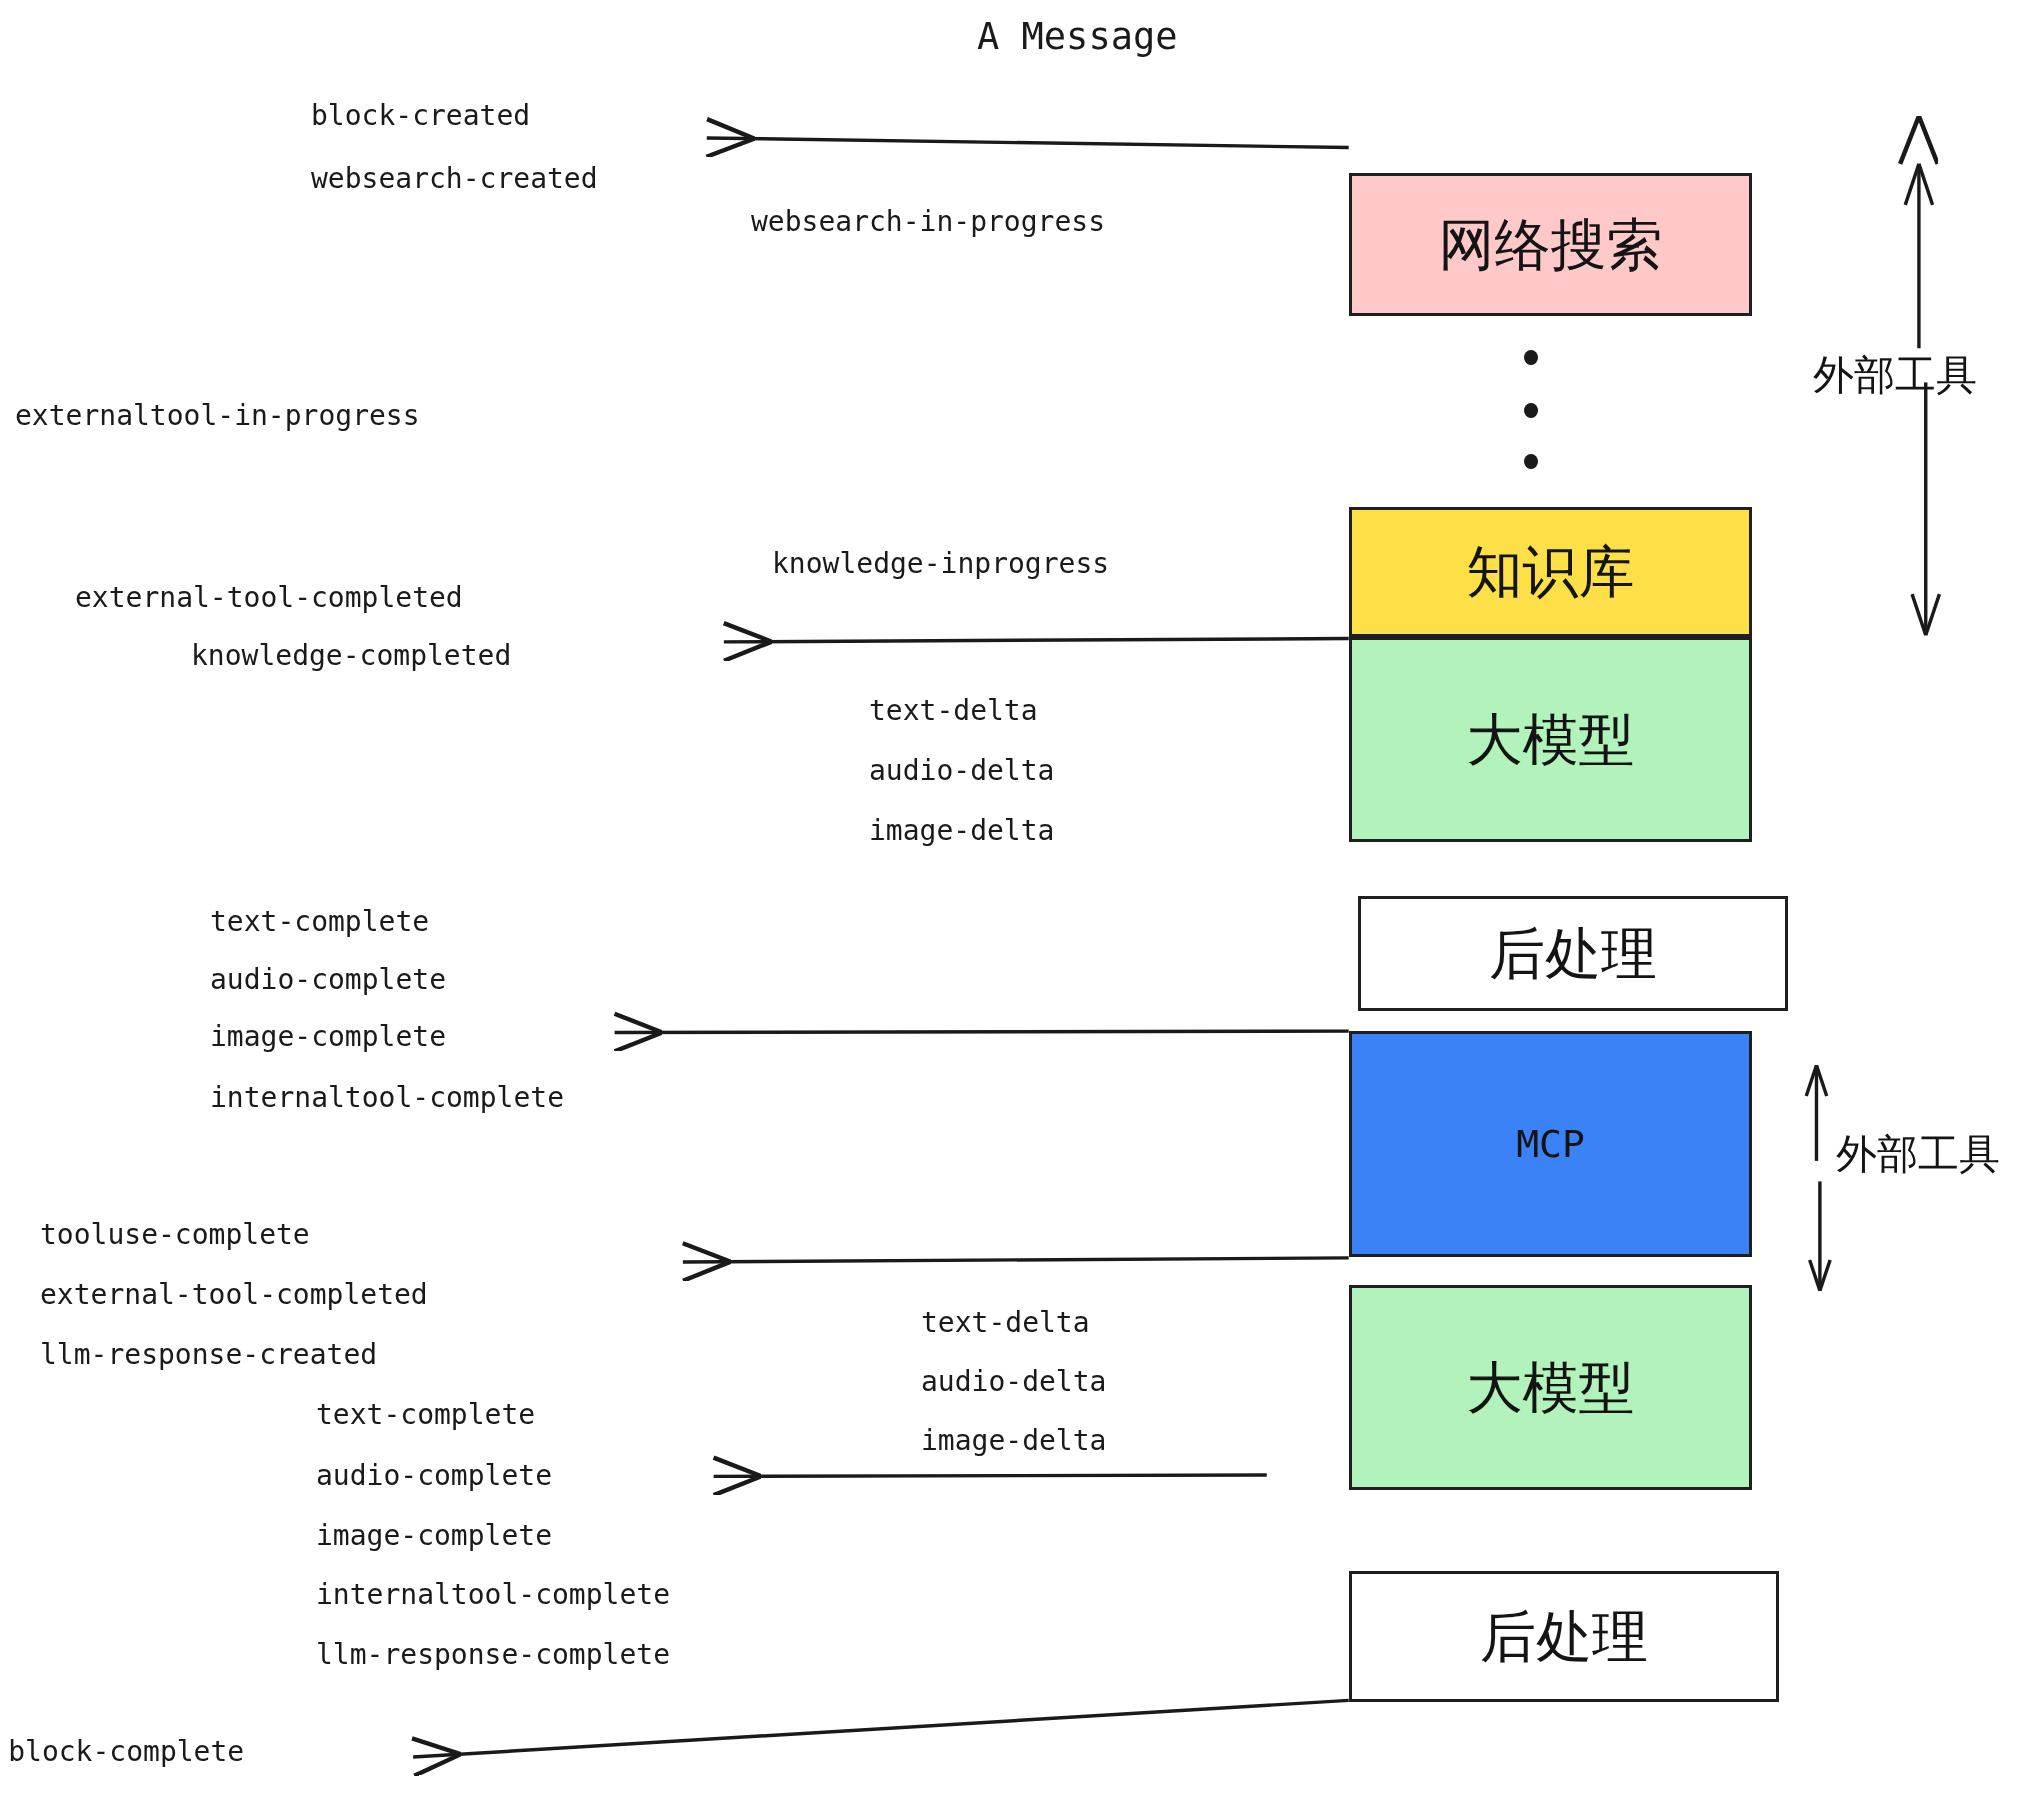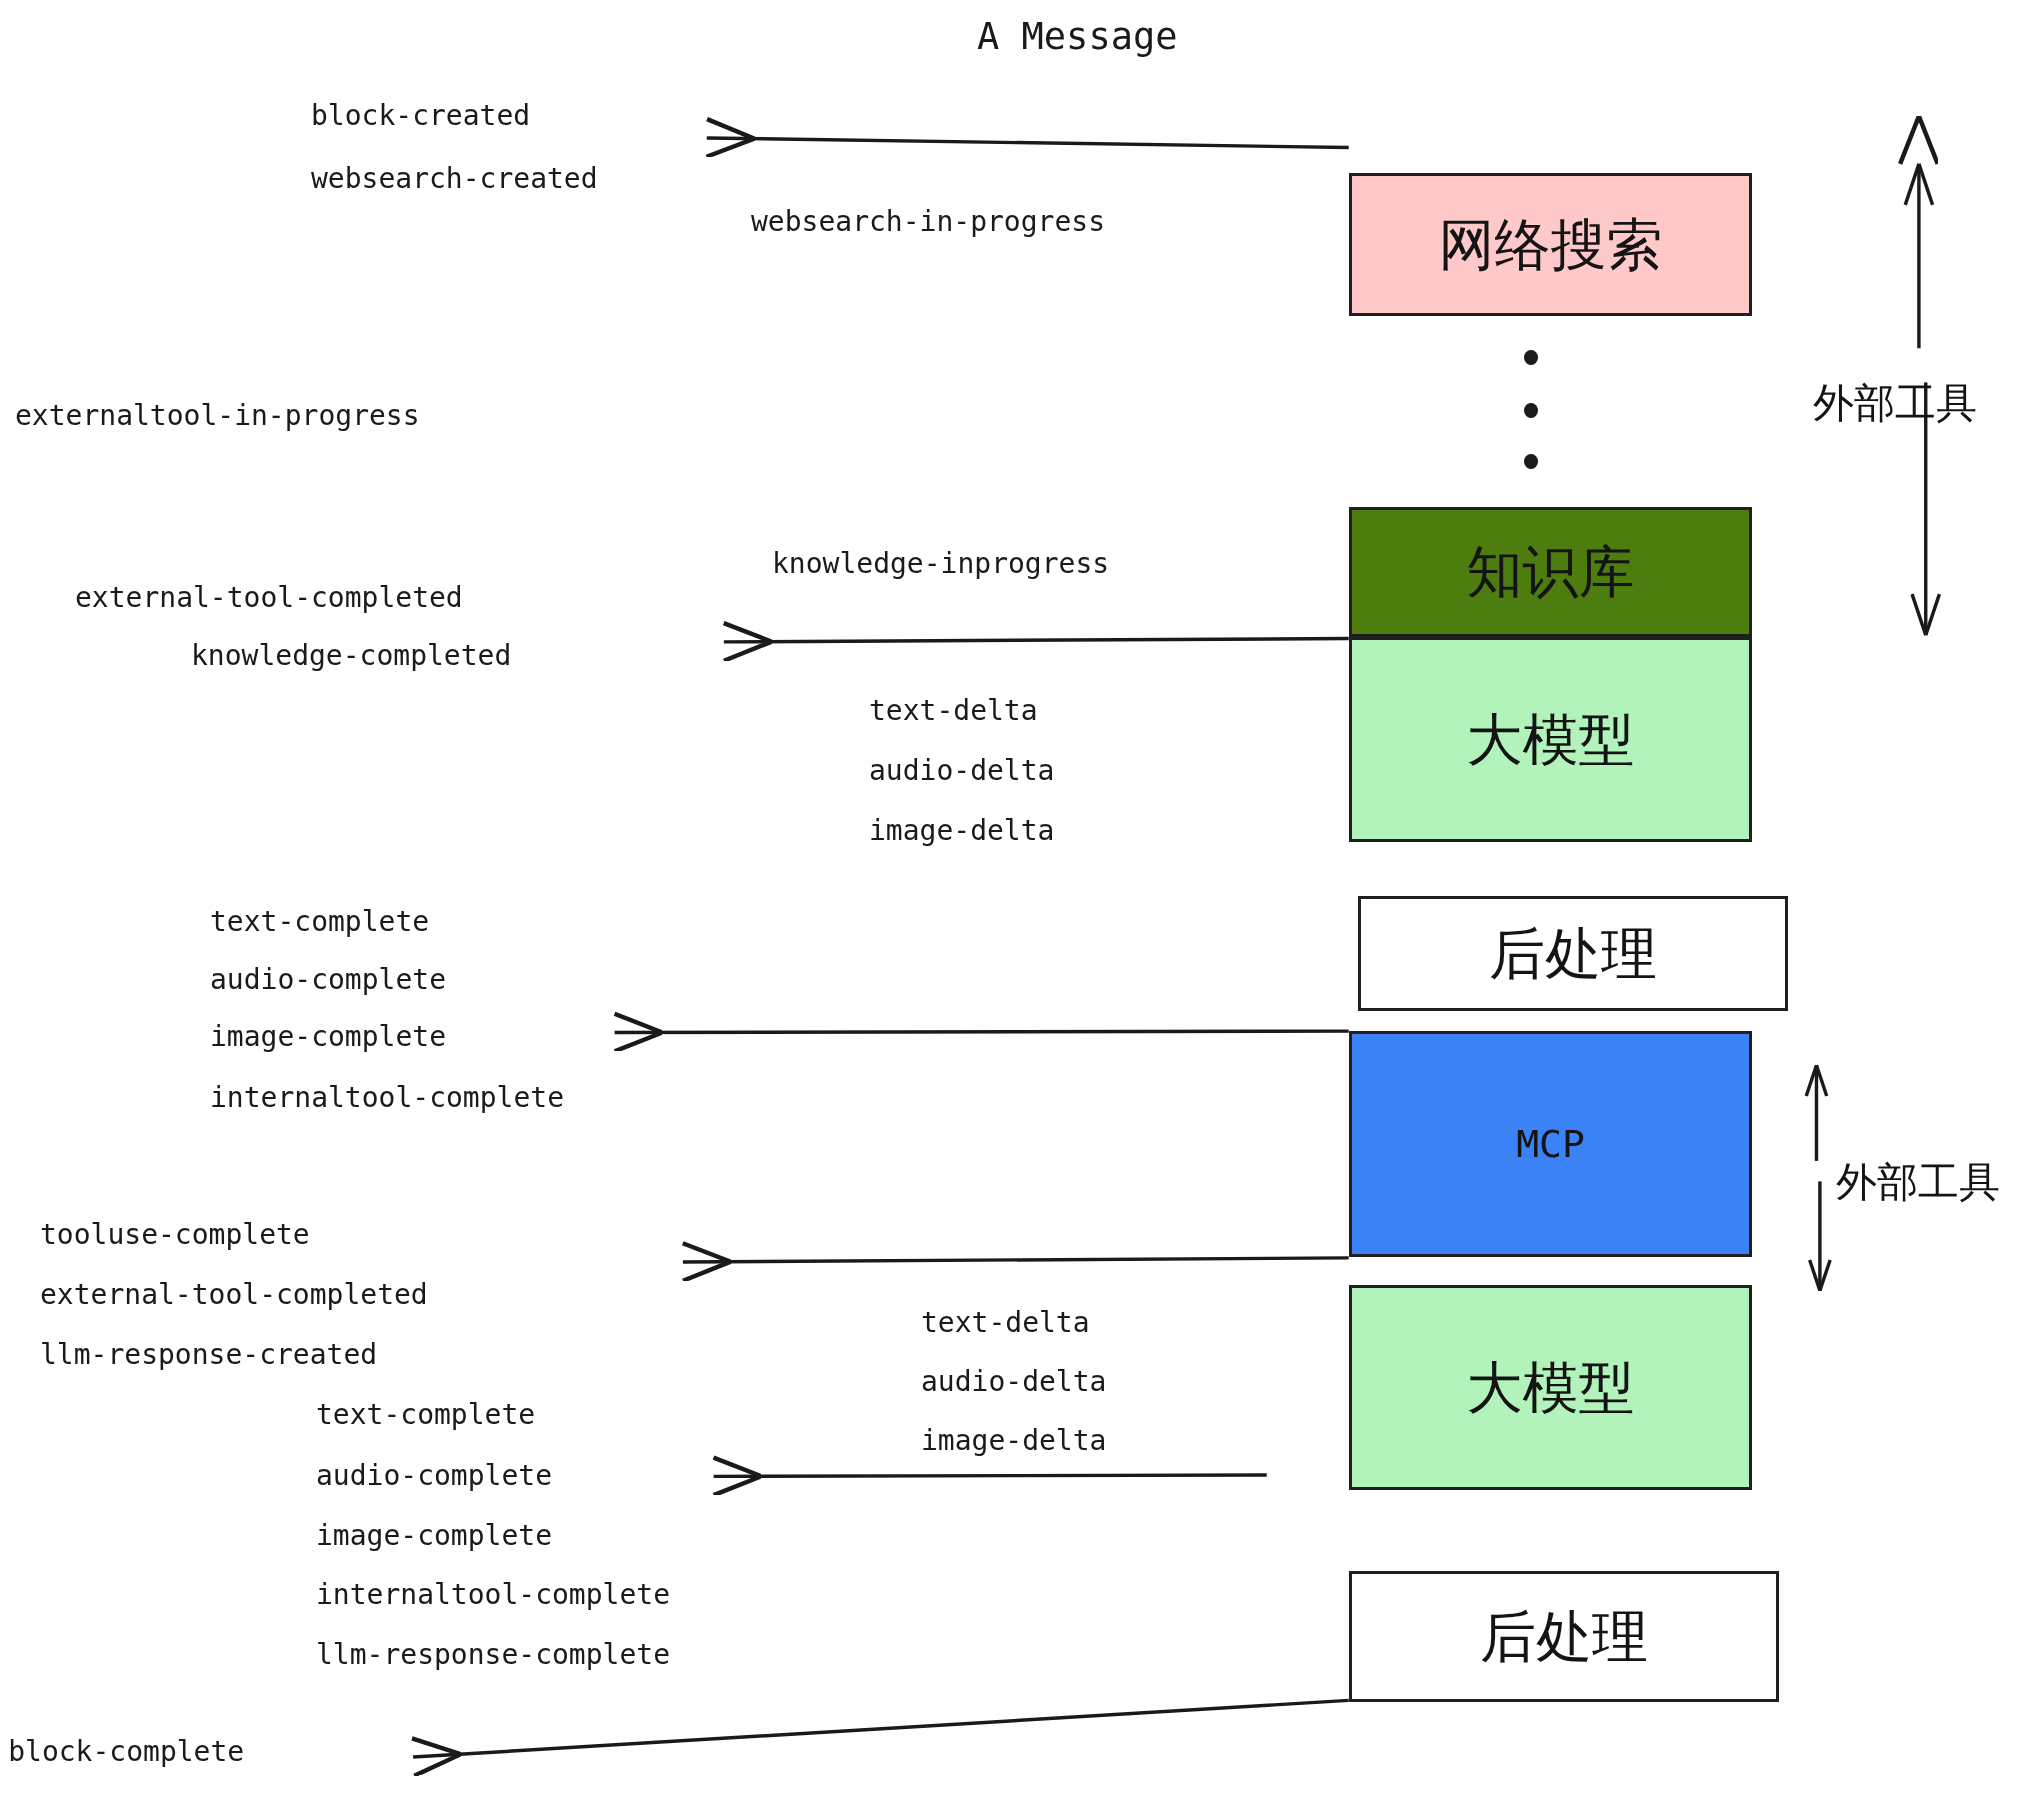--- a/index.html
+++ b/index.html
@@ -50,21 +50,20 @@
     font-family: "DejaVu Sans Mono", "Liberation Mono", monospace;
     font-size: 38px;
   }
   
   .side-label {
     position: absolute;
     font-family: "DejaVu Sans", "Liberation Sans", sans-serif;
     font-size: 41px;
     color: #141414;
     white-space: nowrap;
-    margin-top: 28px;
   }
   
   .dot {
     position: absolute;
     width: 13.7px;
     height: 15px;
     background: #1a1a1a;
     border-radius: 50%;
   }
   svg.overlay {
@@ -174,21 +173,21 @@
   <div class="evt" style="left:8.2px; top:1738px;">block-complete</div>
 
   <div class="node" style="left:1349px; top:173px; width:403px; height:143px; background:#FFC9C9;">
     <span>网络搜索</span>
   </div>
 
   <div class="dot" style="left:1524px; top:350px;"></div>
   <div class="dot" style="left:1524px; top:403px;"></div>
   <div class="dot" style="left:1524px; top:454px;"></div>
 
-  <div class="node" style="left:1349px; top:507px; width:403px; height:130px; background:#4d7c0f;">
+  <div class="node" style="left:1349px; top:507px; width:403px; height:130px; background:#fde047;">
     <span>知识库</span>
   </div>
 
   <div class="node" style="left:1349px; top:637px; width:403px; height:205px; background:#B2F2BB;">
     <span>大模型</span>
   </div>
 
   <div class="node" style="left:1358px; top:896px; width:430px; height:115px; background:#FFFFFF;">
     <span>后处理</span>
   </div>

